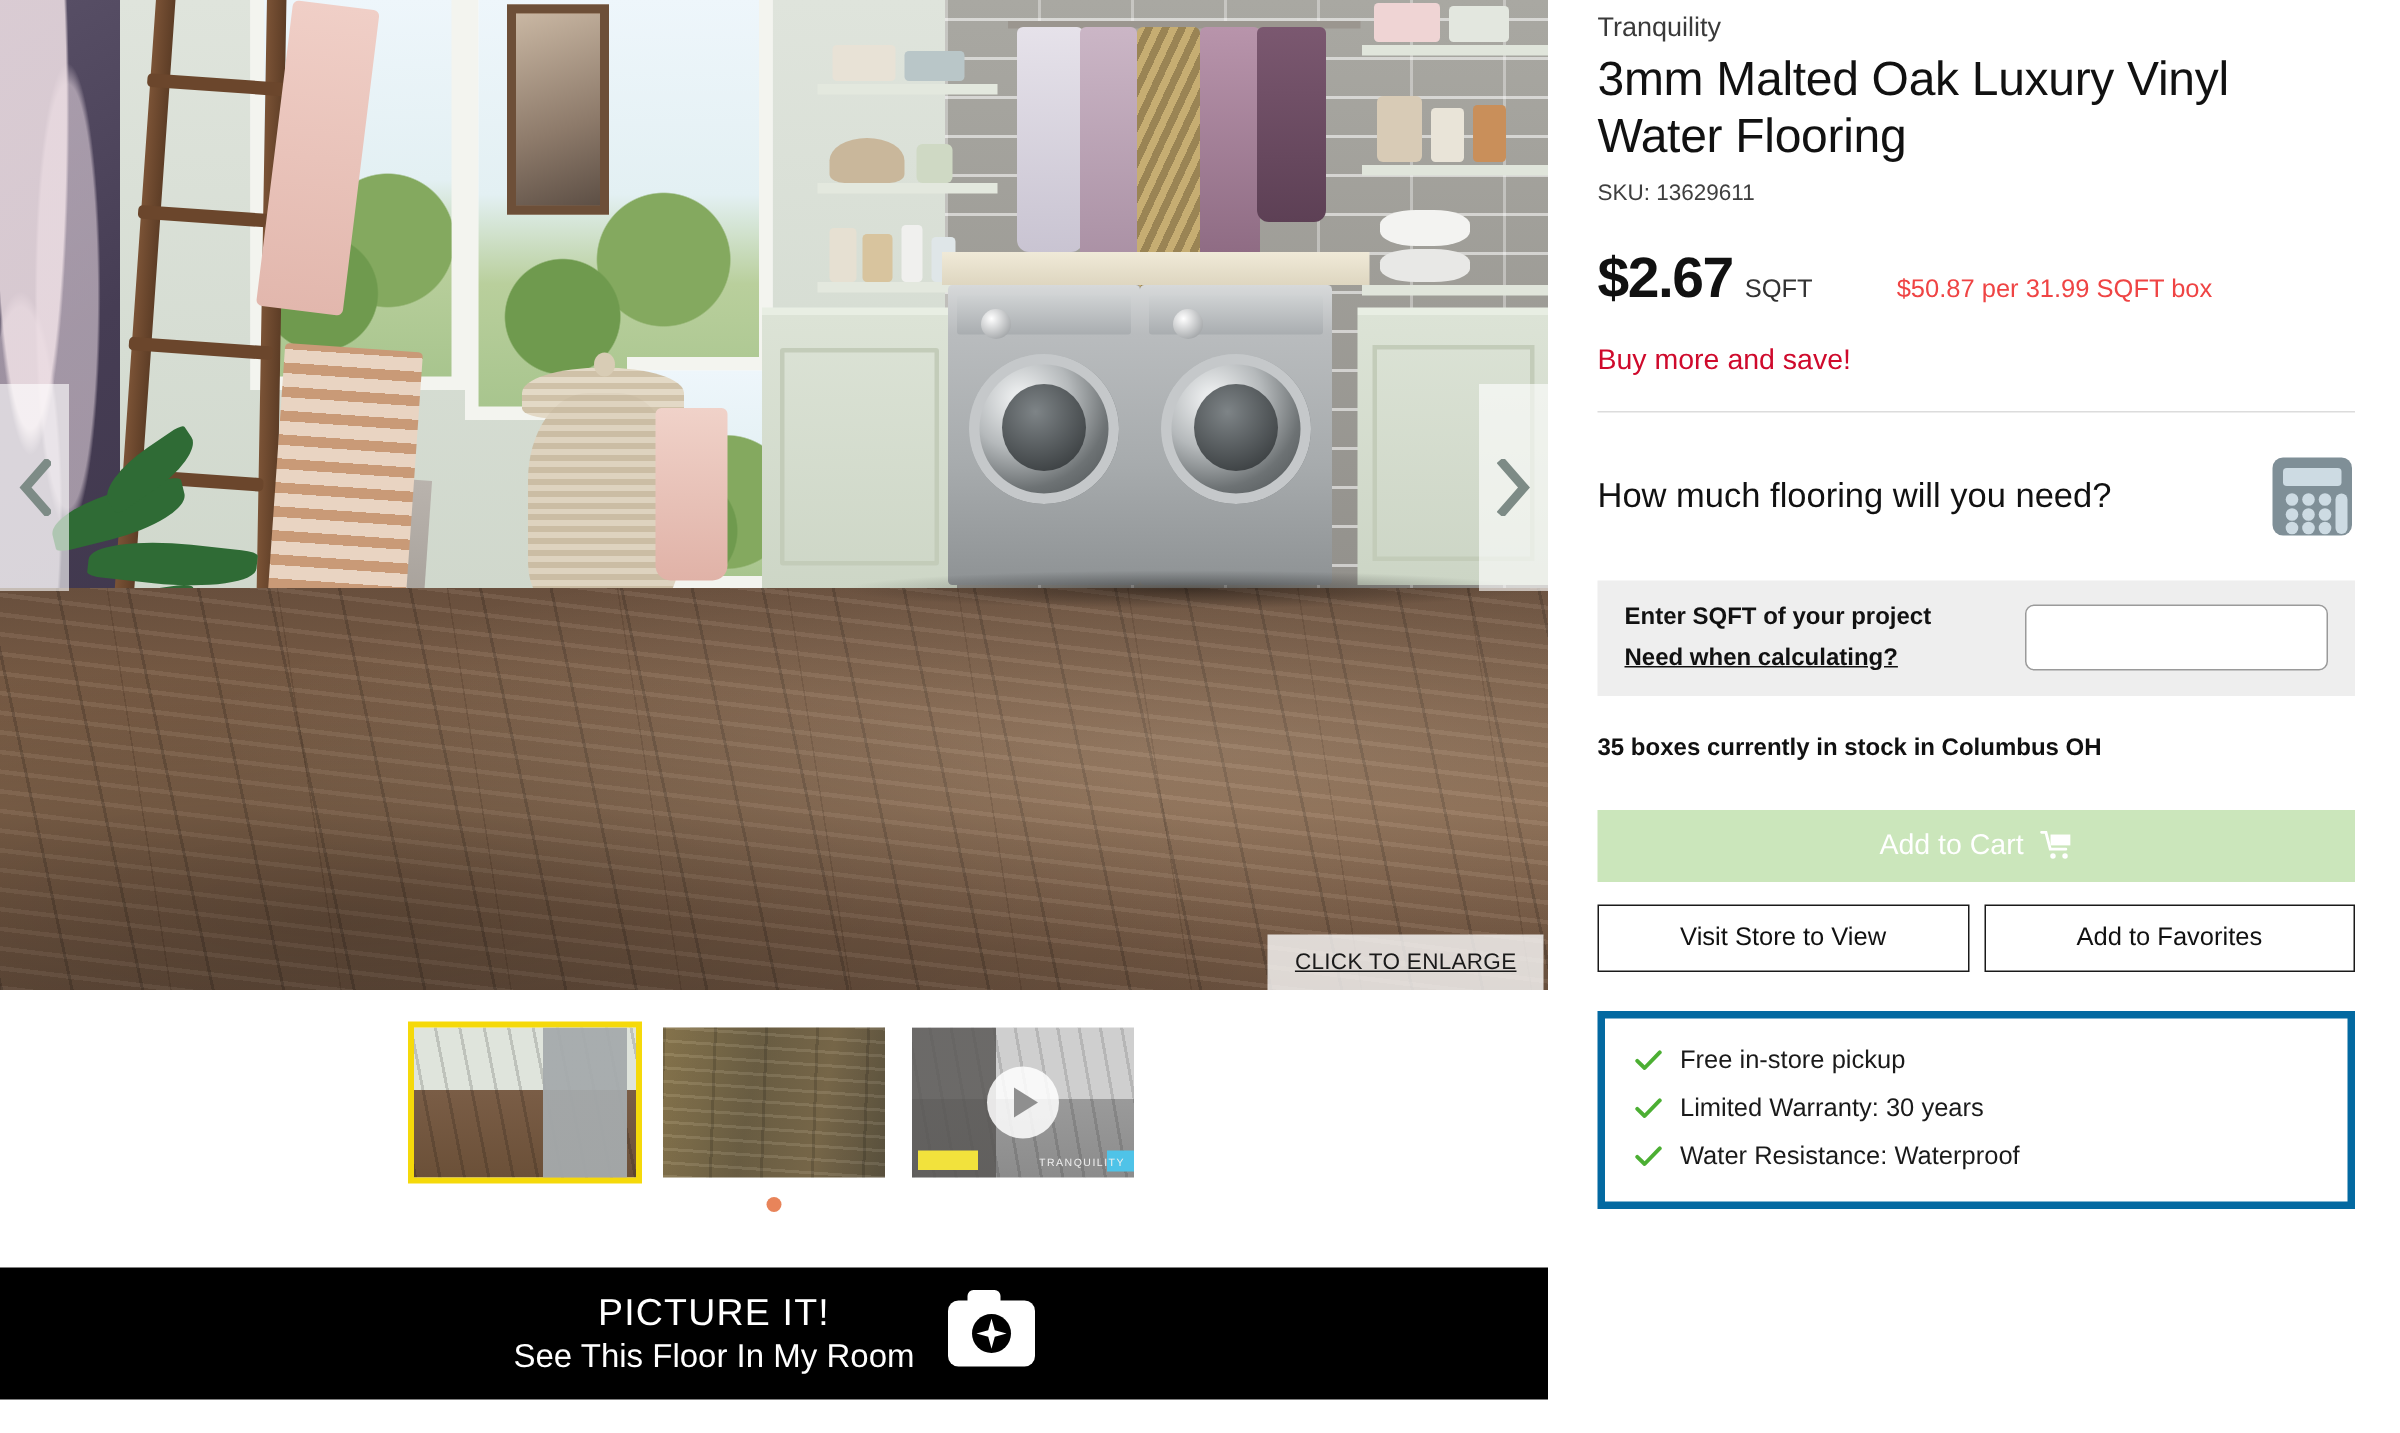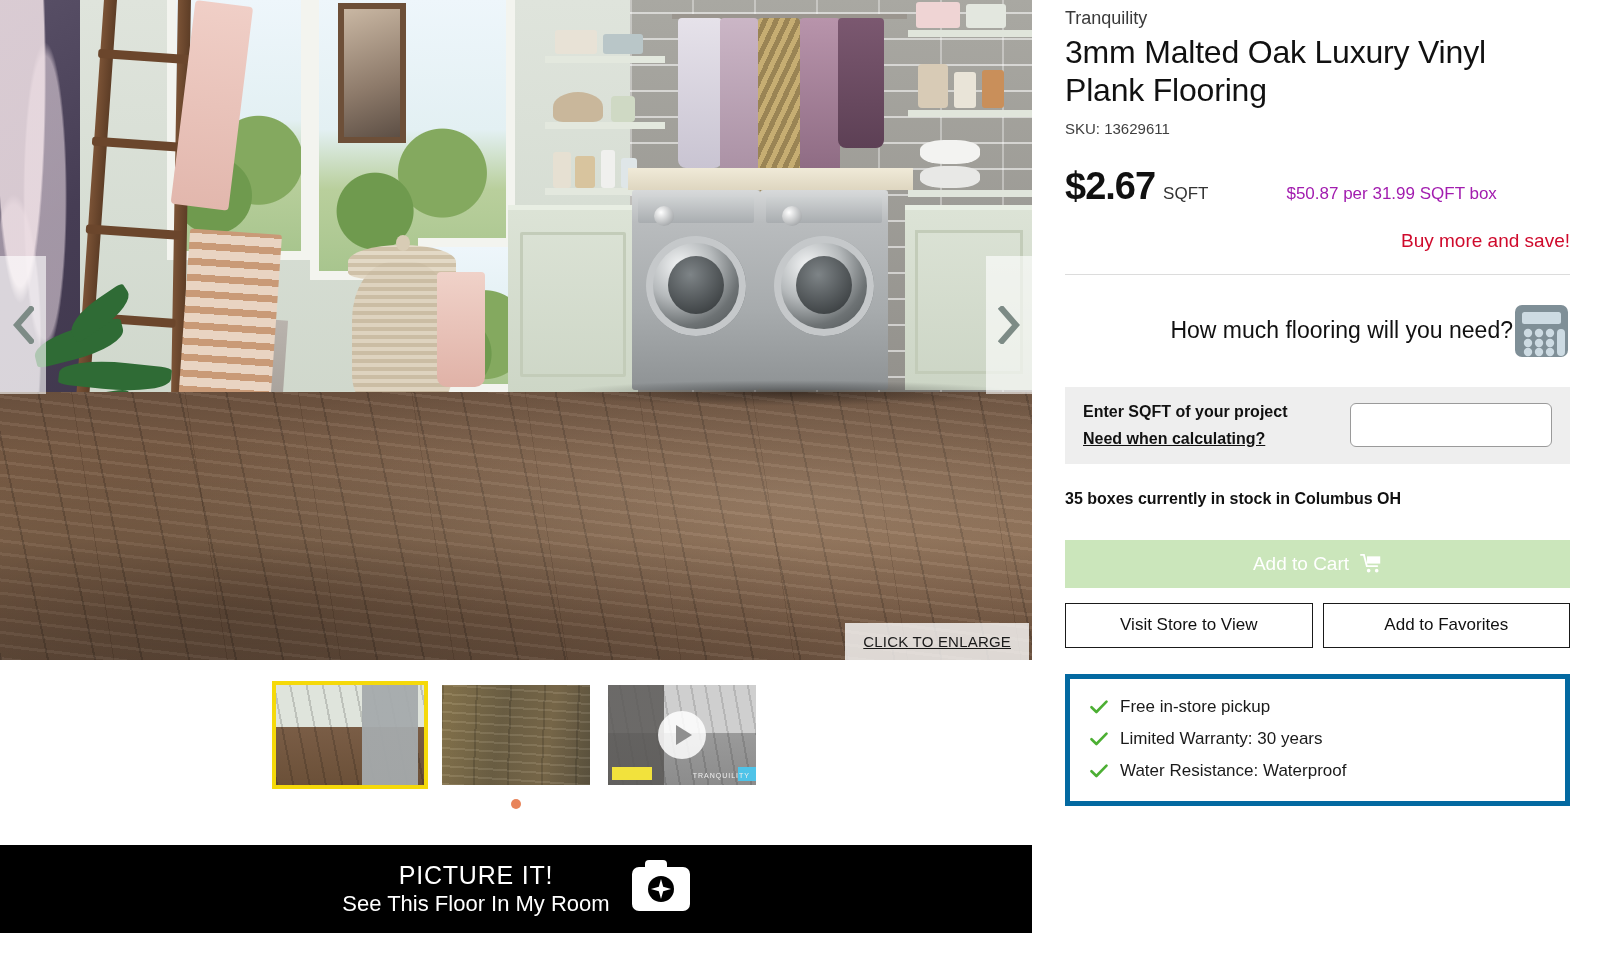--- a/index.html
+++ b/index.html
@@ -245,29 +245,29 @@
   
   .panel-right { position:absolute; left:1065px; top:0; width:505px; height:955px; }
 
   .brand { font-size:18px; color:#3a3a3a; margin-top:8px; }
   .ptitle { font-size:32px; line-height:1.2; color:#111; font-weight:400; margin-top:4px; letter-spacing:-.2px;}
   .sku { font-size:15px; color:#3f3f3f; margin-top:10px; }
 
   .pricerow { display:flex; align-items:baseline; margin-top:28px; }
   .price { font-size:38px; font-weight:bold; color:#111; letter-spacing:-1px;}
   .price-unit { font-size:17px; color:#333; margin-left:8px; }
-  .boxprice { font-size:17px; color:#a21caf; margin-left:78px; }
-
-  .promo-head { color:#cf0a2c; font-size:19px; margin-top:22px;text-align:right; }
+  .boxprice { font-size:17px; color:#ef4444; margin-left:56px; }
+
+  .promo-head { color:#cf0a2c; font-size:19px; margin-top:22px; }
   .promo-sub { font-size:19px; color:#1a1a1a; margin-top:6px; }
   .promo-sub b { color:#cf0a2c; font-weight:400; }
 
   .hr { height:1px; background:#dcdcdc; margin-top:22px; }
 
-  .calc-row { display:flex; align-items:center; justify-content:flex-end; margin-top:28px; }
+  .calc-row { display:flex; align-items:center; justify-content:space-between; margin-top:28px; }
   .calc-q { font-size:23px; color:#111; }
   .calc-icon { width:57px; height:56px; }
 
   .sqft-box {
     margin-top:28px; background:#eeeeee; padding:16px 18px;
     display:flex; align-items:center; justify-content:space-between;
   }
   .sqft-label { font-size:16px; font-weight:bold; color:#111; }
   .sqft-help { font-size:16px; font-weight:bold; color:#111; text-decoration:underline; display:block; margin-top:9px; cursor:pointer;}
   .sqft-input {
@@ -452,21 +452,21 @@
             <path d="M12 1 L14.4 9.6 L23 12 L14.4 14.4 L12 23 L9.6 14.4 L1 12 L9.6 9.6 Z" fill="#fff"></path>
           </svg>
         </div>
       </div>
     </div>
   </div>
 
   <div class="panel-right">
 
     <div class="brand">Tranquility</div>
-    <h1 class="ptitle">3mm Malted Oak Luxury Vinyl Plank Flooring</h1>
+    <h1 class="ptitle">3mm Malted Oak Luxury Vinyl Water Flooring</h1>
     <div class="sku">SKU: 13629611</div>
 
     <div class="pricerow">
       <span class="price">$2.67</span>
       <span class="price-unit">SQFT</span>
       <span class="boxprice">$50.87 per  31.99 SQFT box</span>
     </div>
 
     <div class="promo-head">Buy more and save!</div>
 

